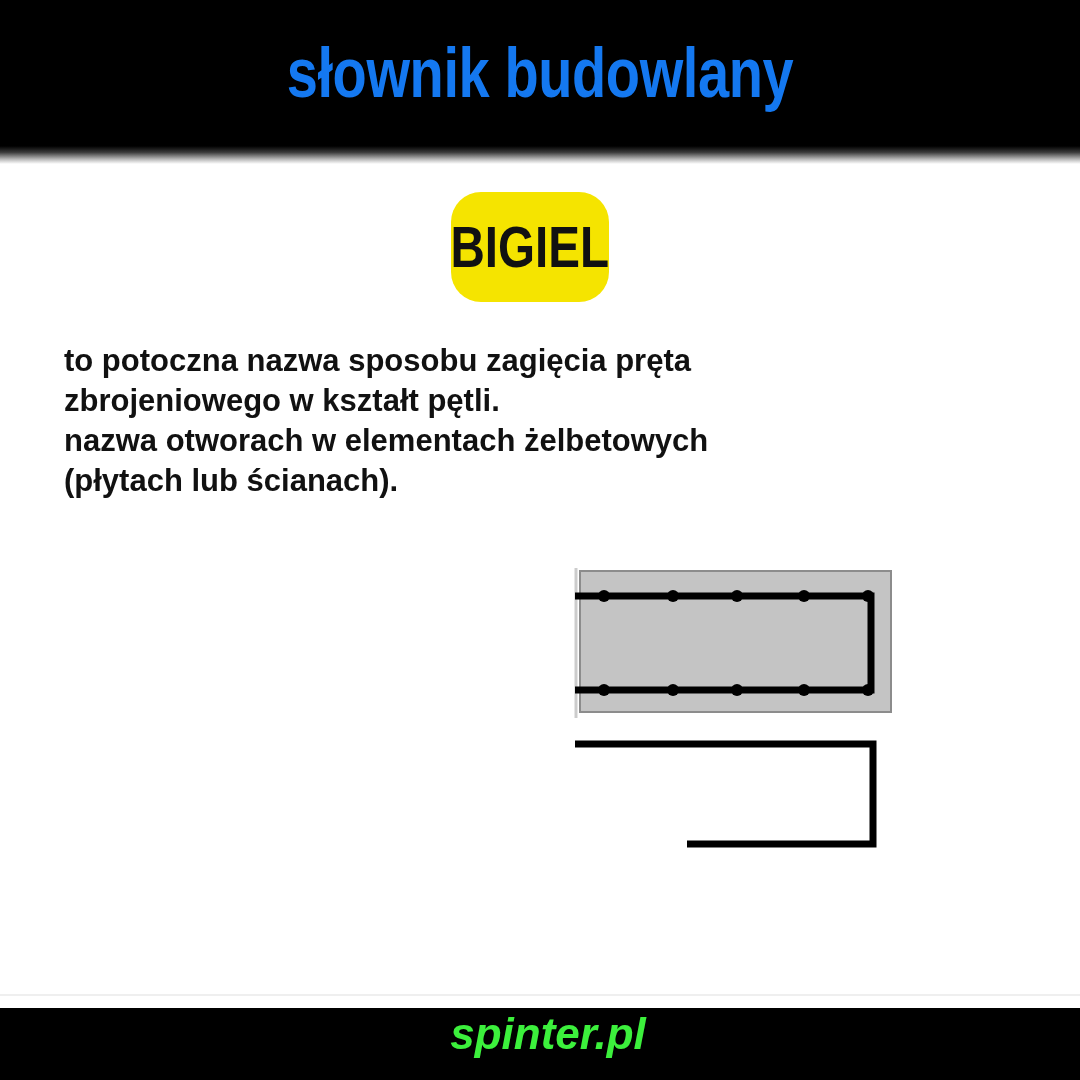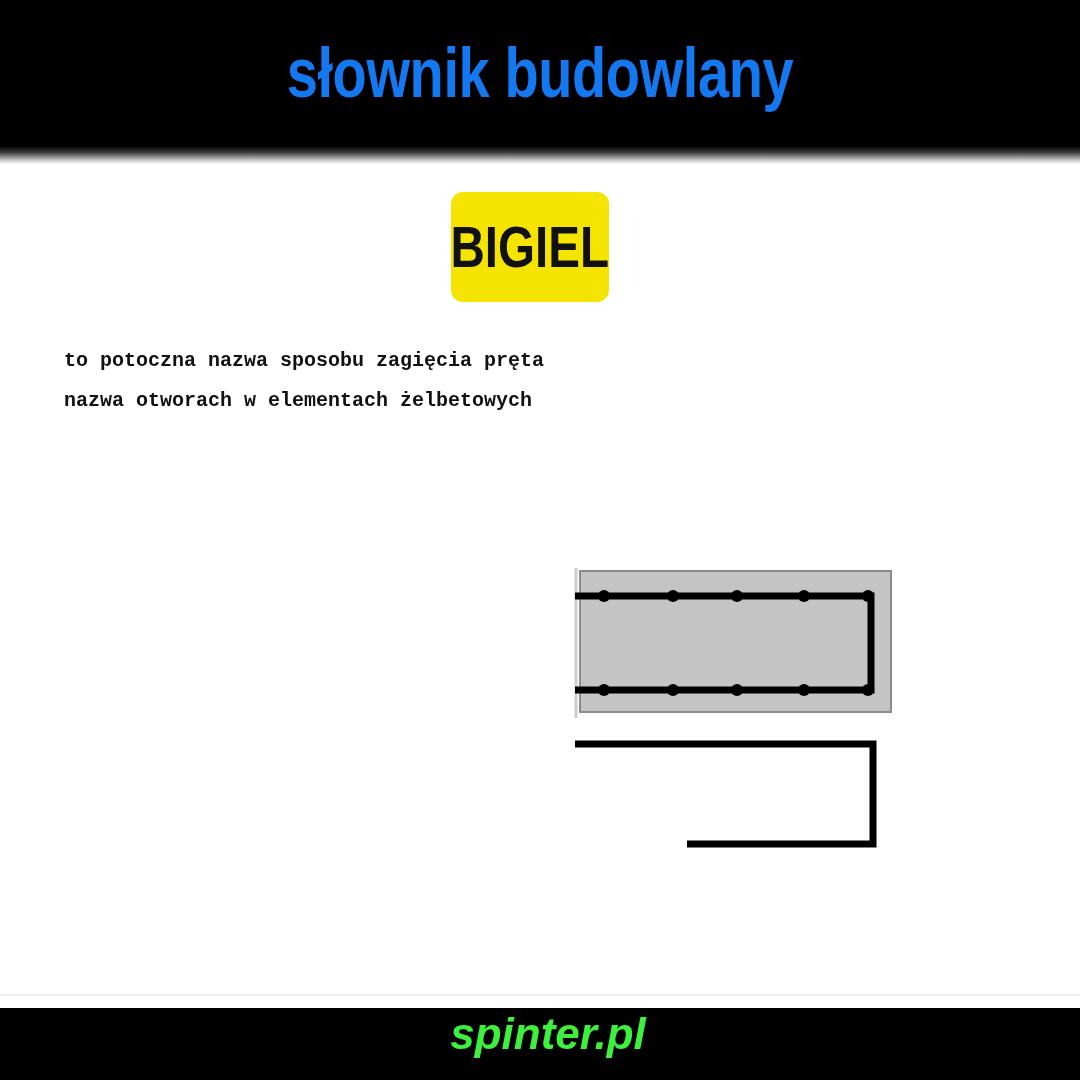--- a/index.html
+++ b/index.html
@@ -56,21 +56,21 @@
   }
 
   
   .term-badge {
     position: absolute;
     left: 451px;
     top: 192px;
     width: 158px;
     height: 110px;
     background: #f5e400;
-    border-radius: 12px;
+    border-radius: 30px;
     display: flex;
     align-items: center;
     justify-content: center;
     z-index: 2;
   }
   .term-badge-text {
     color: #111111;
     font-family: "Liberation Sans Narrow", "Liberation Sans", sans-serif;
     font-size: 58px;
     font-weight: bold;
@@ -81,22 +81,22 @@
     line-height: 1;
   }
 
   
   .definition {
     position: absolute;
     left: 64px;
     top: 341px;
     width: 680px;
     color: #111111;
-    font-family: Liberation Mono, monospace;
-    font-size: 20px;
+    font-family: Liberation Sans, sans-serif;
+    font-size: 31px;
     font-weight: bold;
     line-height: 40px;
     z-index: 2;
   }
   .definition .dline {
     display: block;
     white-space: nowrap;
   }
 
   
@@ -152,21 +152,23 @@
 <div class="header-bar"></div>
 <div class="header-fade"></div>
 <div class="header-title">słownik budowlany</div>
 
 <div class="term-badge">
   <span class="term-badge-text">BIGIEL</span>
 </div>
 
 <div class="definition">
   <span class="dline">to potoczna nazwa sposobu zagięcia pręta</span>
+  <span class="dline">zbrojeniowego w kształt pętli.</span>
   <span class="dline">nazwa otworach w elementach żelbetowych</span>
+  <span class="dline">(płytach lub ścianach).</span>
 </div>
 
 <svg class="diagram" viewBox="0 0 1080 1080">
 
   <line id="ref-line" stroke-width="3" x1="576" y1="568" x2="576" y2="718" stroke="#cccccc"></line>
 
   <rect id="slab-rect" stroke-width="2" x="580" y="571" width="311" height="141" fill="#c4c4c4" stroke="#8c8c8c"></rect>
 
   <path id="loop-path" fill="none" stroke-width="7" stroke-linecap="butt" stroke-linejoin="miter" d="M 575 596 L 871 596 L 871 690 L 575 690" stroke="#000000"></path>
 

